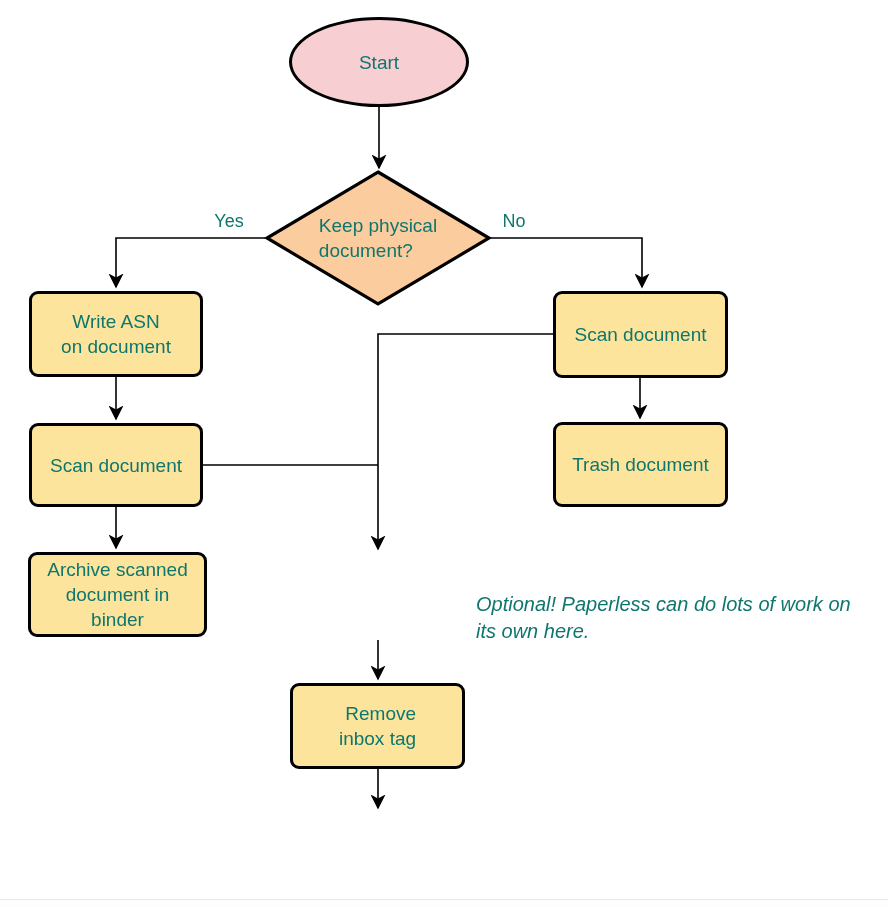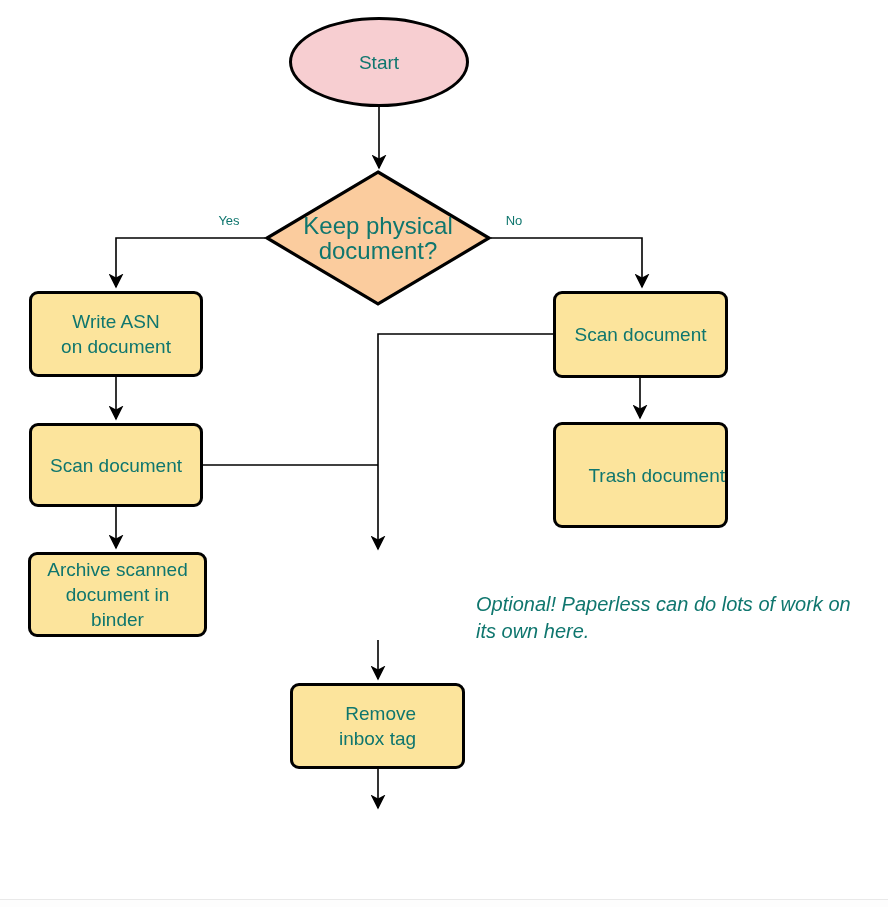--- a/index.html
+++ b/index.html
@@ -29,25 +29,25 @@
     border-radius:50%;
   }
   .process{
     background:var(--process_fill,#fce49c);
     border:3.2px solid var(--stroke,#000);
     border-radius:9px;
   }
   .diamond-label{
     position:absolute;
     display:flex;align-items:center;justify-content:center;
-    text-align:center;font-size:24px;line-height:25px;white-space:pre-line;
+    text-align:left;font-size:19px;line-height:25px;white-space:pre-line;
   }
   .edge-label{
     position:absolute;
-    font-size:13px;line-height:20px;
+    font-size:18px;line-height:20px;
     text-align:center;
     background:#fff;
     padding:0 2px;
   }
   .note{
     position:absolute;
     font-size:20px;line-height:27px;
     font-style:italic;
     white-space:pre-line;
     text-align:left;
@@ -117,21 +117,21 @@
   <div class="node process" style="left:28px;top:552px;width:179px;height:85px;">
     <span>Archive scanned
 document in
 binder</span>
   </div>
 
   <div class="node process" style="left:553px;top:291px;width:175px;height:87px;">
     <span>Scan document</span>
   </div>
 
-  <div class="node process" style="left:553px;top:422px;width:175px;height:106px;justify-content:flex-end;">
+  <div class="node process" style="left:553px;top:422px;width:175px;height:85px;">
     <span>Trash document</span>
   </div>
 
 
   <div class="node process" style="left:290px;top:683px;width:175px;height:86px;text-align:right;">
     <span>Remove
 inbox tag</span>
   </div>
 
 

